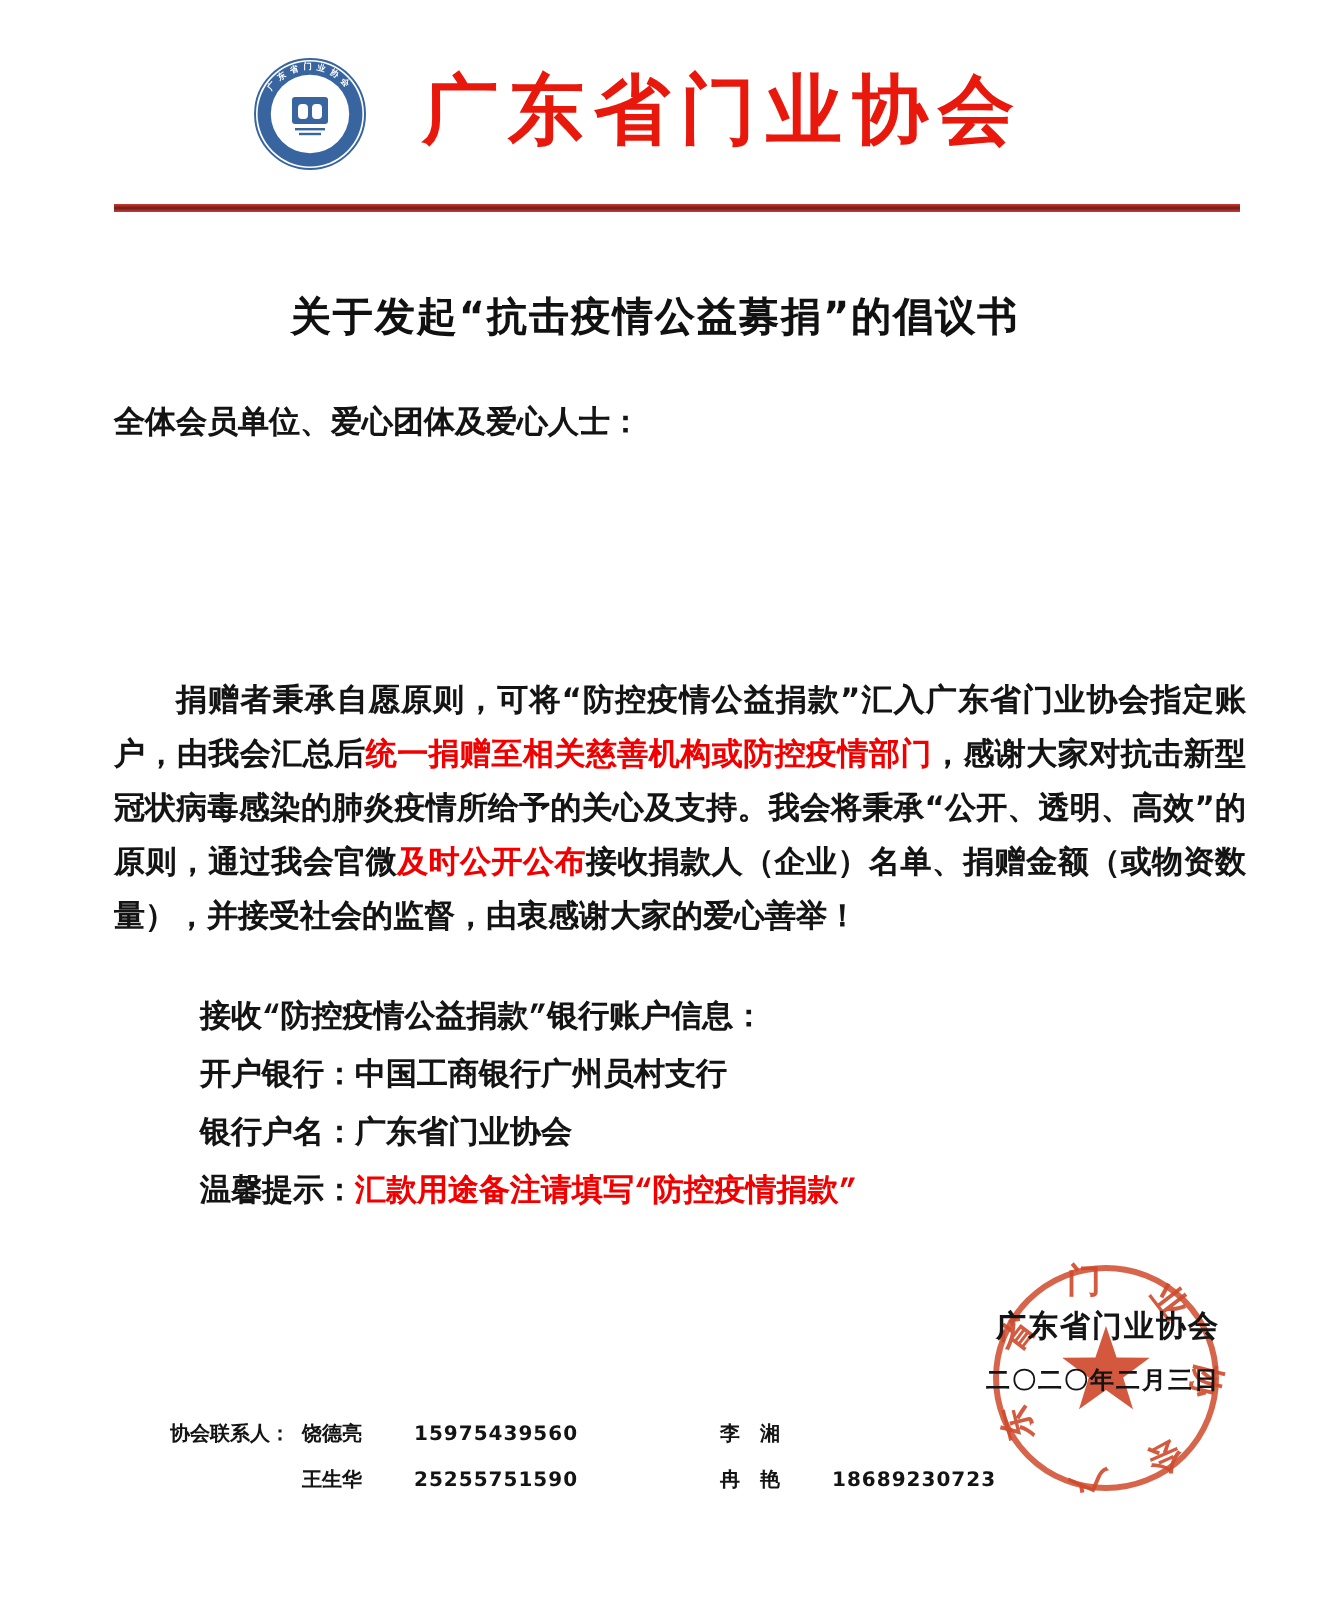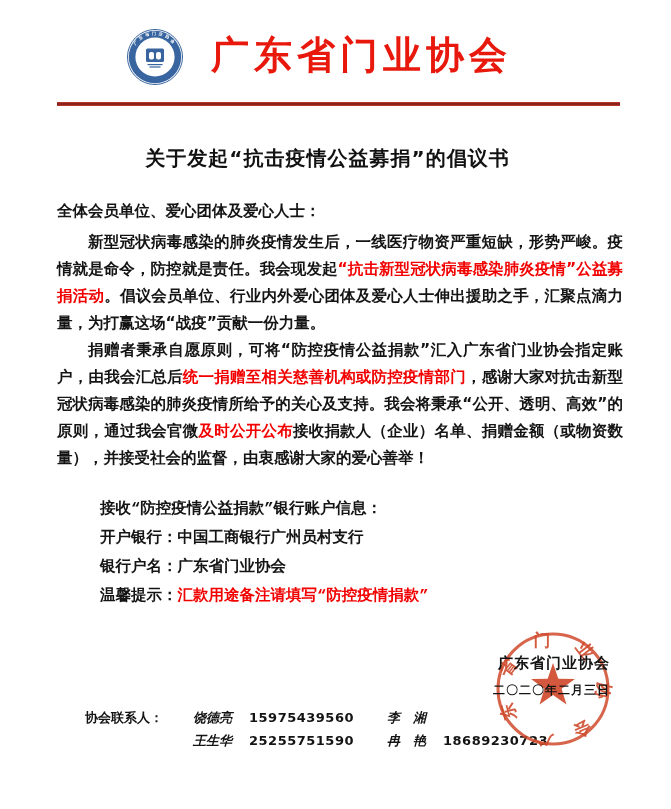--- a/index.html
+++ b/index.html
@@ -36,25 +36,25 @@
   .bank{position:absolute;left:100px;top:495px;font-size:15.5px;line-height:29px;font-family:Liberation Mono, monospace;}
   
   .sig-org{position:absolute;right:61px;top:654px;font-size:15px;letter-spacing:1px;z-index:3;}
   .sig-date{position:absolute;right:61px;top:682px;font-size:12px;letter-spacing:1px;z-index:3;}
   .stamp{position:absolute;left:492px;top:628px;width:122px;height:122px;z-index:1;}
   .stamp-ring{fill:none;stroke:var(--stamp_red,#cf4a2c);stroke-width:3;opacity:.85;}
   .stamp-arc{font-size:17px;letter-spacing:22px;font-weight:bold;
     fill:var(--stamp_red,#cf4a2c);opacity:.9;font-family:"DejaVu Sans",sans-serif;}
   .stamp-star{fill:var(--stamp_red,#cf4a2c);opacity:.92;}
   
-  .contacts{position:absolute;left:85px;top:706px;display:flex;font-size:13px;line-height:23px;gap:24px;}
+  .contacts{position:absolute;left:85px;top:706px;display:flex;font-size:10px;line-height:23px;}
   .contacts-label{white-space:nowrap;margin-right:6px;}
   .contact-row{display:flex;}
-  .c-name{width:56px;font-style:italic;}
-  .c-phone{width:112px;margin-right:26px;letter-spacing:.5px;}
+  .c-name{width:56px;}
+  .c-phone{width:112px;margin-right:41px;letter-spacing:.5px;}
   .c-phone:last-child{margin-right:0;}
   
   .logo-band-text{font-size:4.2px;letter-spacing:2.4px;fill:#ffffff;
     font-family:"DejaVu Sans",sans-serif;font-weight:bold;}
 </style>
 </head>
 <body>
 
 <div class="page">
 
@@ -78,21 +78,20 @@
   </svg>
 
   <div class="org-title">广东省门业协会</div>
 
   <div class="rule"></div>
 
   <div class="doc-title">关于发起“抗击疫情公益募捐”的倡议书</div>
 
   <div class="salutation">全体会员单位、爱心团体及爱心人士：</div>
 
-  <p class="para para1"><span>新型冠状病毒感染的肺炎疫情发生后，一线医疗物资严重短缺，形势严峻。疫情就是命令，防控就是责任。我会现发起</span><span class="red">“抗击新型冠状病毒感染肺炎疫情”公益募捐活动</span><span>。倡议会员单位、行业内外爱心团体及爱心人士伸出援助之手，汇聚点滴力量，为打赢这场“战疫”贡献一份力量。</span></p>
 
   <p class="para para2"><span>捐赠者秉承自愿原则，可将“防控疫情公益捐款”汇入广东省门业协会指定账户，由我会汇总后</span><span class="red">统一捐赠至相关慈善机构或防控疫情部门</span><span>，感谢大家对抗击新型冠状病毒感染的肺炎疫情所给予的关心及支持。我会将秉承“公开、透明、高效”的原则，通过我会官微</span><span class="red">及时公开公布</span><span>接收捐款人（企业）名单、捐赠金额（或物资数量），并接受社会的监督，由衷感谢大家的爱心善举！</span></p>
 
   <div class="bank">
     <div><span>接收“防控疫情公益捐款”银行账户信息：</span></div>
     <div><span>开户银行：</span><span>中国工商银行广州员村支行</span></div>
     <div><span>银行户名：</span><span>广东省门业协会</span></div>
     <div><span>温馨提示：</span><span class="red">汇款用途备注请填写“防控疫情捐款”</span></div>
   </div>
 

